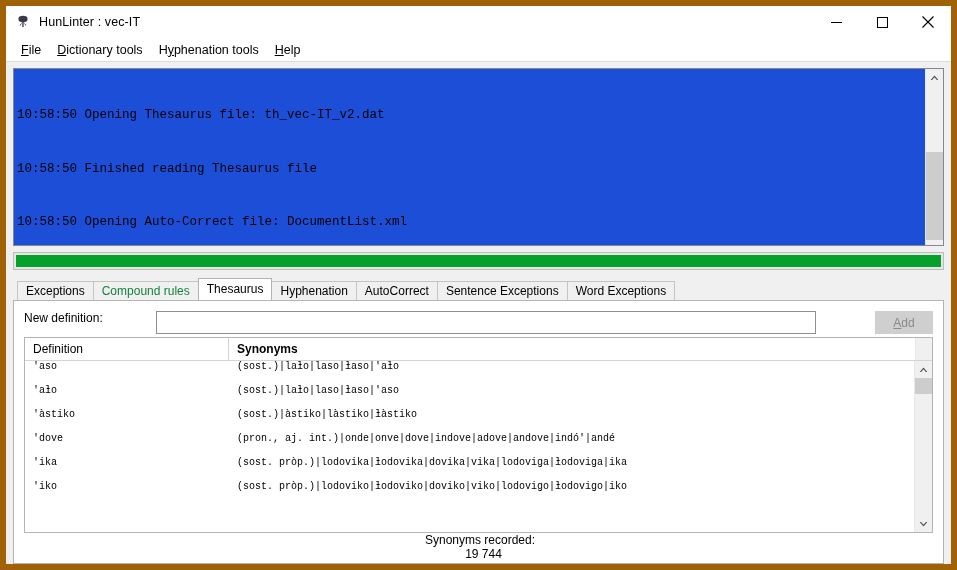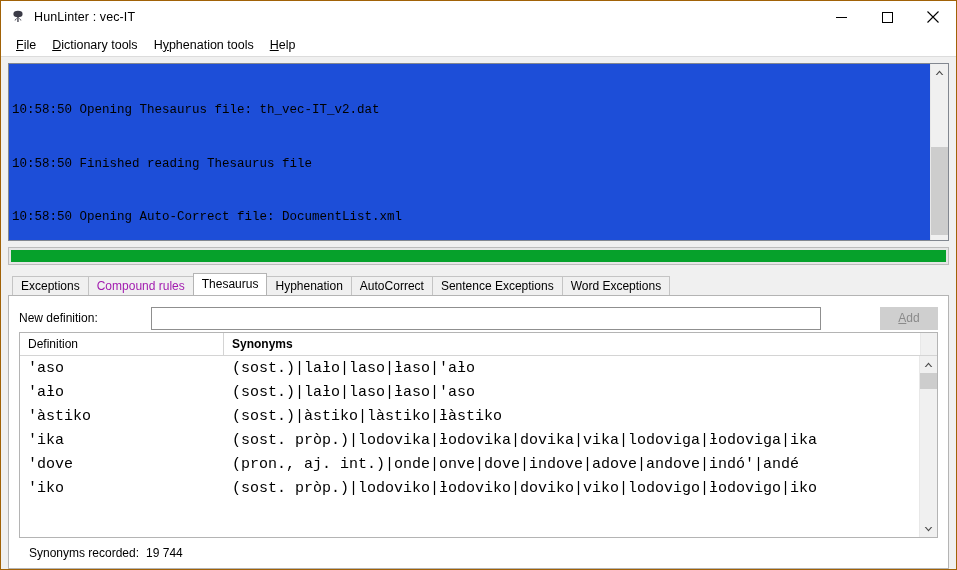--- a/index.html
+++ b/index.html
@@ -15,21 +15,21 @@
     font-size: 12px;
     color: #000000;
   }
 
   
   #window {
     position: relative;
     width: 957px;
     height: 570px;
     box-sizing: border-box;
-    border: 1px solid #a16207;
+    border: 6px solid #a16207;
     background: #f0f0f0;
     display: flex;
     flex-direction: column;
   }
 
   
   #titlebar {
     height: 32px;
     min-height: 32px;
     background: #ffffff;
@@ -186,21 +186,21 @@
     padding: 0 8px;
     font-size: 12px;
     color: #000000;
     background: #f0f0f0;
     border: 1px solid #c4c4c4;
     border-bottom: none;
     box-sizing: border-box;
     margin-right: -1px;
     white-space: nowrap;
   }
-  .tab.disabled { color: #a21caf; }
+  .tab.disabled { color: #15803d; }
   .tab.active {
     background: #ffffff;
     height: 22px;
     line-height: 21px;
     border-color: #b4b4b4;
     position: relative;
     z-index: 3;
     font-weight: normal;
   }
 
@@ -216,21 +216,21 @@
     flex-direction: column;
     padding: 10px 10px 0 10px;
     overflow: hidden;
   }
 
   
   #newdef-row {
     height: 24px;
     min-height: 24px;
     display: flex;
-    align-items: center;
+    align-items: flex-start;
     gap: 46px;
   }
   #newdef-label {
     font-size: 12px;
     margin-right: 7px;
     white-space: nowrap;
   }
   #newdef-input {
     flex: 1;
     height: 23px;
@@ -301,23 +301,22 @@
     min-height: 0;
     overflow: hidden;
   }
   #table-rows {
     flex: 1;
     overflow: hidden;
   }
   .trow {
     height: 24px;
     display: flex;
-    align-items: center;
     font-family: "Liberation Mono", "DejaVu Sans Mono", monospace;
-    font-size: 15px;
+    font-size: 10px;
     color: #000;
   }
   .td-def {
     width: 204px;
     box-sizing: border-box;
     padding-left: 8px;
     white-space: nowrap;
     overflow: hidden;
   }
   .td-syn {
@@ -330,20 +329,21 @@
 
   
   #statusbar {
     height: 30px;
     min-height: 30px;
     display: flex;
     align-items: center;
     padding-left: 10px;
     background: #ffffff;
     font-size: 12px;
+    flex-direction: column;
   }
   #status-label { margin-right: 7px; }
 </style>
 </head>
 <body>
 
 <div id="window">
 
   <div id="titlebar">
     <span id="app-icon">
@@ -455,26 +455,26 @@
             </div>
             <div class="trow">
               <div class="td-def">'aƚo</div>
               <div class="td-syn">(sost.)|laƚo|laso|ƚaso|'aso</div>
             </div>
             <div class="trow">
               <div class="td-def">'àstiko</div>
               <div class="td-syn">(sost.)|àstiko|làstiko|ƚàstiko</div>
             </div>
             <div class="trow">
+              <div class="td-def">'dove</div>
+              <div class="td-syn">(pron., aj. int.)|onde|onve|dove|indove|adove|andove|indó'|andé</div>
+            </div>
+            <div class="trow">
               <div class="td-def">'ika</div>
               <div class="td-syn">(sost. pròp.)|lodovika|ƚodovika|dovika|vika|lodoviga|ƚodoviga|ika</div>
-            </div>
-            <div class="trow">
-              <div class="td-def">'dove</div>
-              <div class="td-syn">(pron., aj. int.)|onde|onve|dove|indove|adove|andove|indó'|andé</div>
             </div>
             <div class="trow">
               <div class="td-def">'iko</div>
               <div class="td-syn">(sost. pròp.)|lodoviko|ƚodoviko|doviko|viko|lodovigo|ƚodovigo|iko</div>
             </div>
           </div>
           <div class="vsb">
             <div class="sb-track">
               <div class="sb-thumb" style="top:0px;height:16px;"></div>
             </div>

